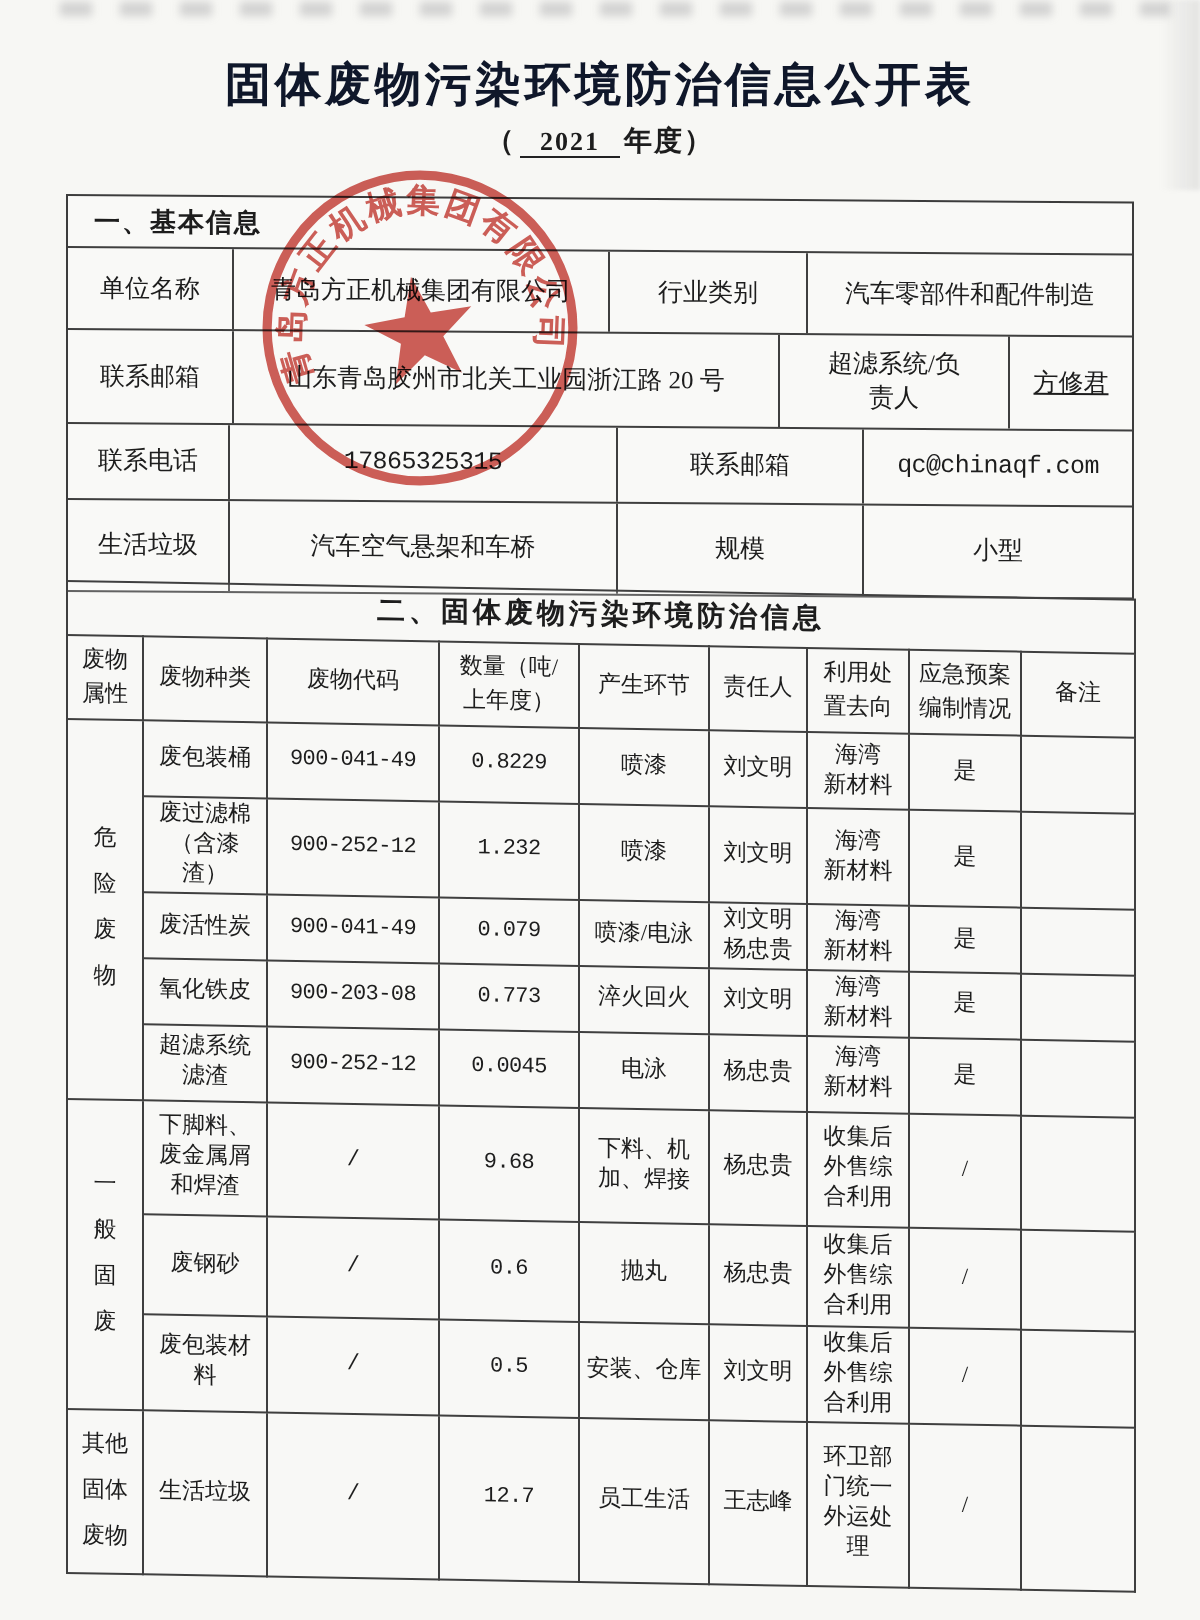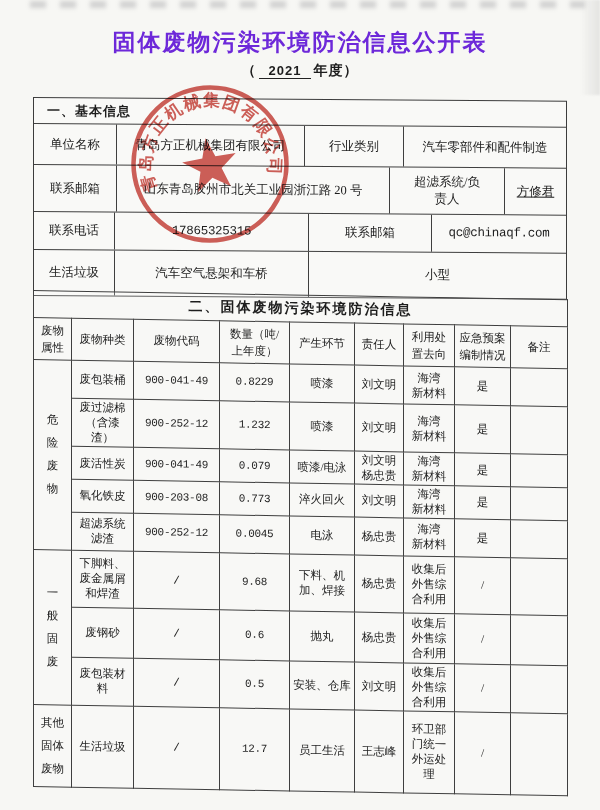--- a/index.html
+++ b/index.html
@@ -20,29 +20,29 @@
   }
   .scan-ghost2 {
     position:absolute; top:0; right:0; width:20px; height:95px;
     background:linear-gradient(90deg, rgba(140,140,145,0) 0%, rgba(140,140,145,.18) 100%);
     filter:blur(1px);
   }
 
   .doc-title {
     position:absolute; top:27px; left:0; width:600px;
     text-align:center; font-size:23px; font-weight:bold; letter-spacing:2px;
-    color:#6d28d9;
+    color:#0f172a;
   }
   .year-line {
     position:absolute; top:62px; left:0; width:600px;
     text-align:center; font-size:14px; font-weight:bold; letter-spacing:1px;
   }
   .year-line .yr {
     border-bottom:1.5px solid #222; padding:0 10px; margin:12px 2px;
-    font-family:Liberation Sans, sans-serif; font-size:13px;
+    font-family:Liberation Serif, serif; font-size:13px;
   }
 
   
   .t1wrap {
     position:absolute; left:33px; top:97px; width:534px;
     transform:skewY(0.4deg); transform-origin:top left;
   }
   .t1 { border:1.4px solid #3c3c3c; background:rgba(255,255,255,.25); }
   .t1row { display:flex; border-top:1px solid #3f3f3f; }
   .t1row.first { border-top:none; }
@@ -132,20 +132,21 @@
     </div>
     <div class="t1row r3">
       <div class="cell cl c1">联系电话</div>
       <div class="cell c2 num">17865325315</div>
       <div class="cell c3">联系邮箱</div>
       <div class="cell c4 num">qc@chinaqf.com</div>
     </div>
     <div class="t1row r4">
       <div class="cell cl c1">生活垃圾</div>
       <div class="cell c2">汽车空气悬架和车桥</div>
+      <div class="cell c3">规模</div>
       <div class="cell c4">小型</div>
     </div>
   </div>
 </div>
 
 <div class="t2wrap">
   <table class="t2">
     <colgroup>
       <col style="width:38px">
         <col style="width:62px">

